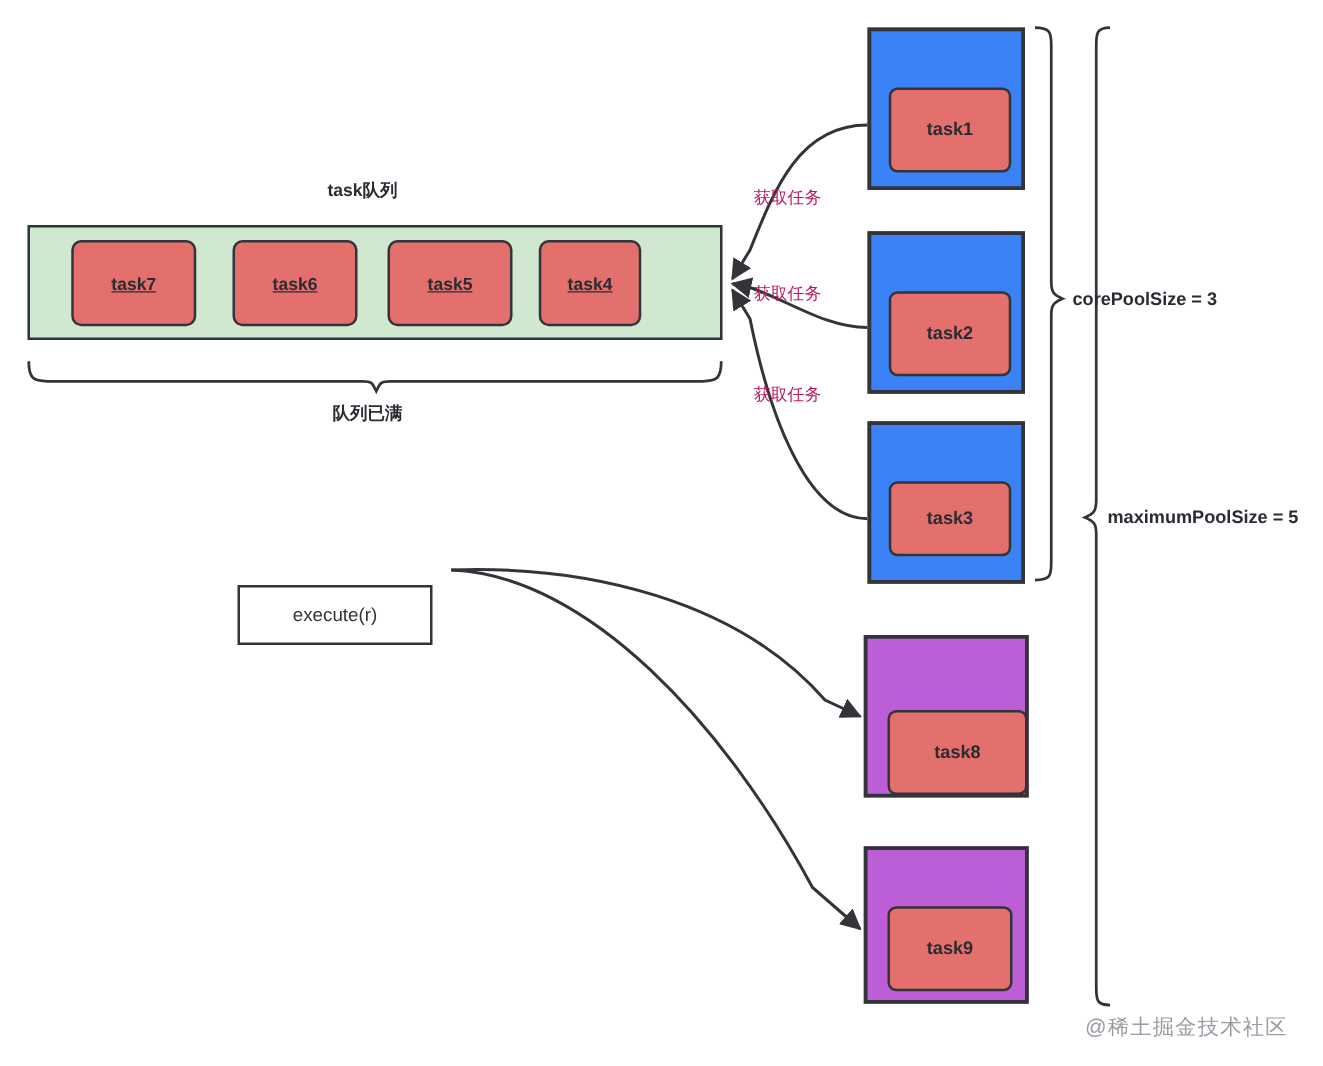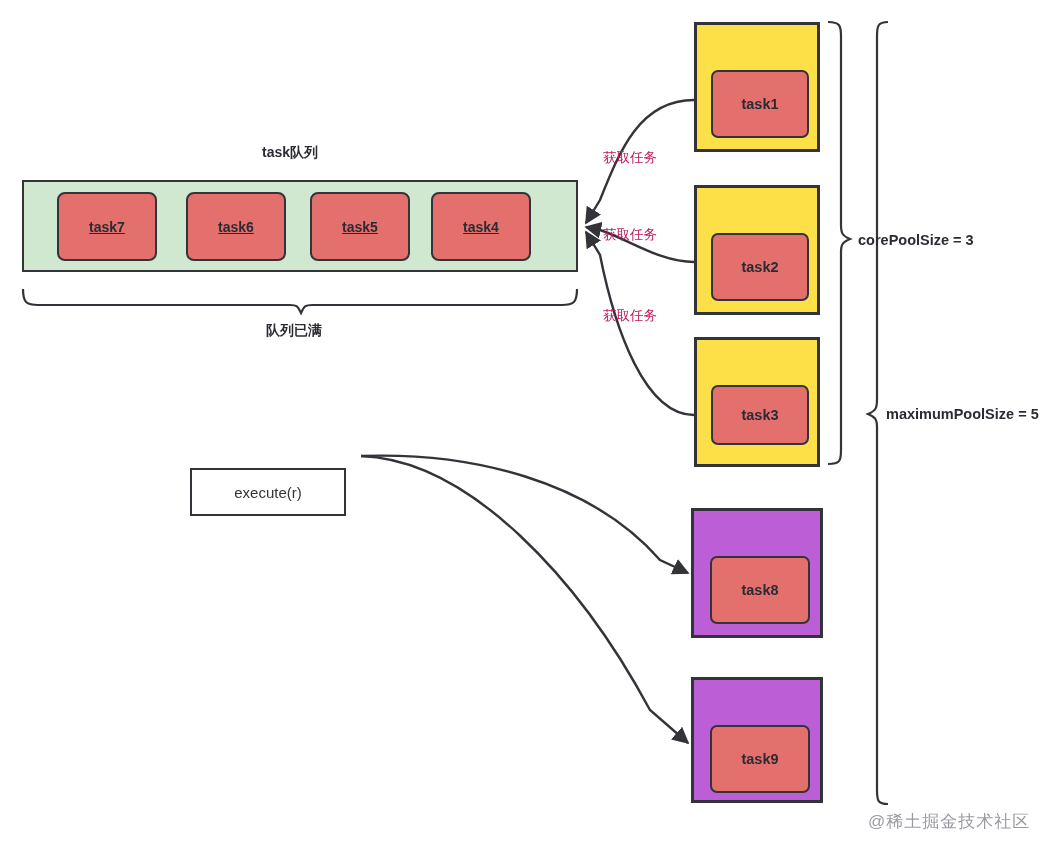--- a/index.html
+++ b/index.html
@@ -27,21 +27,21 @@
   }
   .box {
     position: absolute;
     box-sizing: border-box;
     border: 2px solid #33333a;
     display: flex;
     align-items: center;
     justify-content: center;
   }
   .worker-core {
-    background: #fde047;
+    background: #3b82f6;
     border: 3px solid #33333a;
     flex-direction: column;
   }
   .worker-extra {
     background: #bc5fd6;
     border: 3px solid #33333a;
     flex-direction: column;
   }
   .worker-label {
     font-size: 14.5px;
@@ -153,42 +153,42 @@
     <path d="M 888 22 C 878 22 877 26 877 36 L 877 400 C 877 409 875 411 868 414 C 875 417 877 419 877 427 L 877 790 C 877 801 878 804 888 804" fill="none" stroke="#33333a" stroke-width="2.2"></path>
   </svg>
 
   <div class="plain-label" style="left:262px; top:144px;">task队列</div>
 
   <div class="queue-box" style="left:22px; top:180px; width:556px; height:92px;"></div>
 
   <div class="queue-task" style="left:57px; top:192px; width:100px; height:69px;">task7</div>
   <div class="queue-task" style="left:186px; top:192px; width:100px; height:69px;">task6</div>
   <div class="queue-task" style="left:310px; top:192px; width:100px; height:69px;">task5</div>
-  <div class="queue-task" style="left:431px; top:192px; width:100px; height:69px;text-align:right;">task4</div>
+  <div class="queue-task" style="left:431px; top:192px; width:82px; height:69px;text-align:right;">task4</div>
 
   <div class="plain-label" style="left:266px; top:322px;">队列已满</div>
 
   <div class="box worker-core" style="left:694px; top:22px; width:126px; height:130px;">
     <span class="worker-label">worker线程1</span>
     <span class="task-inner" style="left:14px; top:45px; width:98px; height:68px;">task1</span>
   </div>
 
   <div class="box worker-core" style="left:694px; top:185px; width:126px; height:130px;">
     <span class="worker-label">worker线程2</span>
     <span class="task-inner" style="left:14px; top:45px; width:98px; height:68px;">task2</span>
   </div>
 
   <div class="box worker-core" style="left:694px; top:337px; width:126px; height:130px;">
     <span class="worker-label">worker线程3</span>
     <span class="task-inner" style="left:14px; top:45px; width:98px; height:60px;">task3</span>
   </div>
 
   <div class="box worker-extra" style="left:691px; top:508px; width:132px; height:130px;">
     <span class="worker-label">worker线程3</span>
-    <span class="task-inner" style="left:16px; top:45px; width:100px; height:68px;">task8</span>
+    <span class="task-inner" style="left:16px; top:57px; width:112px; height:68px;">task8</span>
   </div>
 
   <div class="box worker-extra" style="left:691px; top:677px; width:132px; height:126px;">
     <span class="worker-label">worker线程3</span>
     <span class="task-inner" style="left:16px; top:45px; width:100px; height:68px;">task9</span>
   </div>
 
   <div class="edge-label" style="left:603px; top:149px;">获取任务</div>
   <div class="edge-label" style="left:603px; top:226px;">获取任务</div>
   <div class="edge-label" style="left:603px; top:307px;">获取任务</div>

